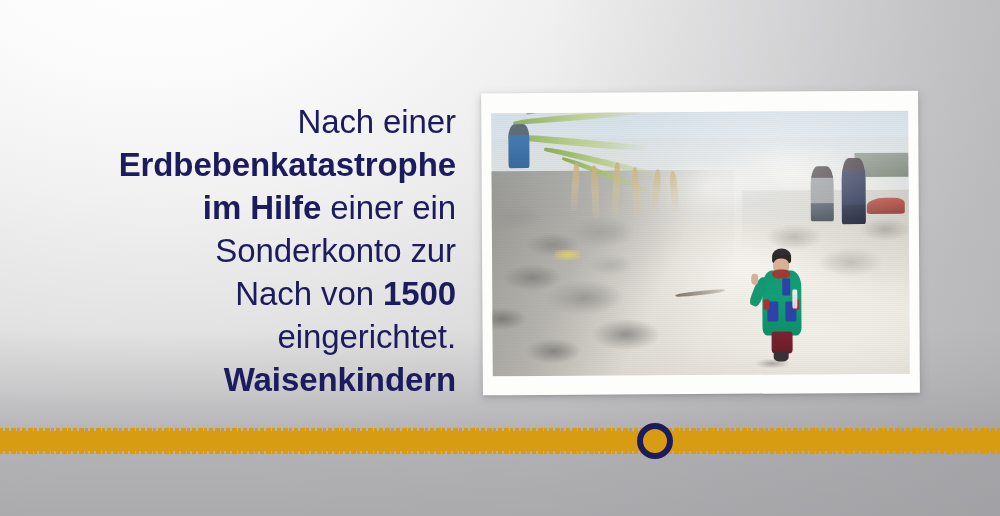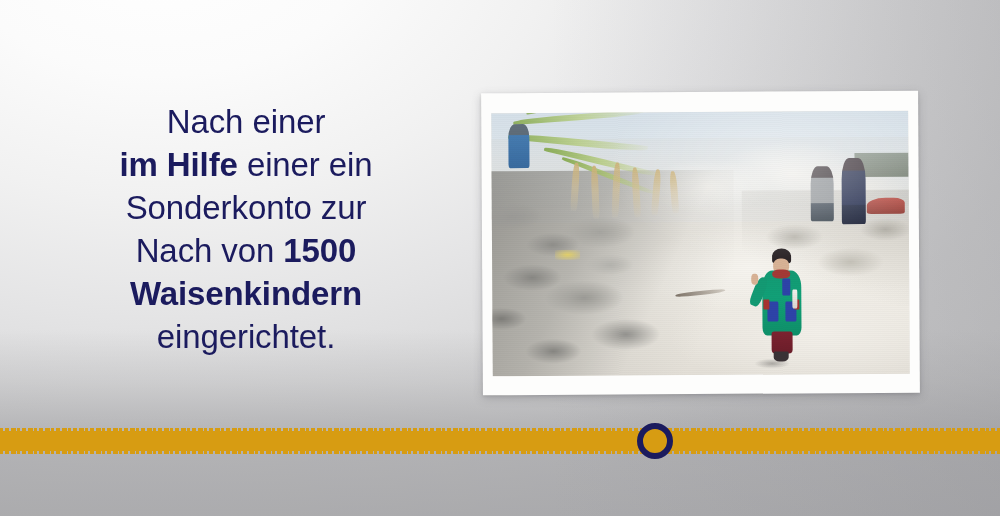--- a/index.html
+++ b/index.html
@@ -48,21 +48,21 @@
       rgba(150,150,155,0.18) 82%,
       rgba(146,146,151,0.30) 100%);
   }
 
   
   #caption {
     position: absolute;
     left: 36px;
     top: 100px;
     width: 420px;
-    text-align: center;
+    text-align: right;
     color: #1b1b5e;
     font-size: 33px;
     line-height: 43px;
     letter-spacing: -0.1px;
     font-weight: 400;
   }
   #caption .b { font-weight: 700; }
   #caption .ln { display: block; white-space: nowrap; }
 
   
@@ -263,33 +263,36 @@
 
   <div class="bg-base"></div>
   <div class="bg-bottom-shade"></div>
   <div class="bg-right-shade"></div>
 
   <div id="caption">
     <span class="ln">
       <span>Nach einer</span>
     </span>
     <span class="ln">
+      <span class="b">Erdbebenkatastrophe</span>
+    </span>
+    <span class="ln">
       <span class="b">im Hilfe</span><span> einer ein</span>
     </span>
     <span class="ln">
       <span>Sonderkonto zur</span>
     </span>
     <span class="ln">
       <span>Nach von </span><span class="b">1500</span>
     </span>
     <span class="ln">
+      <span>eingerichtet.</span>
+    </span>
+    <span class="ln">
       <span class="b">Waisenkindern</span>
-    </span>
-    <span class="ln">
-      <span>eingerichtet.</span>
     </span>
   </div>
 
   <div id="photo-frame">
     <div id="photo-inner" aria-label="Kind in gruenem Mantel geht durch Truemmer nach dem Erdbeben im Iran">
       <div class="scene">
         <div class="sky"></div>
         <div class="far-rubble"></div>
         <div class="ground"></div>
         <div class="rubble-right"></div>

